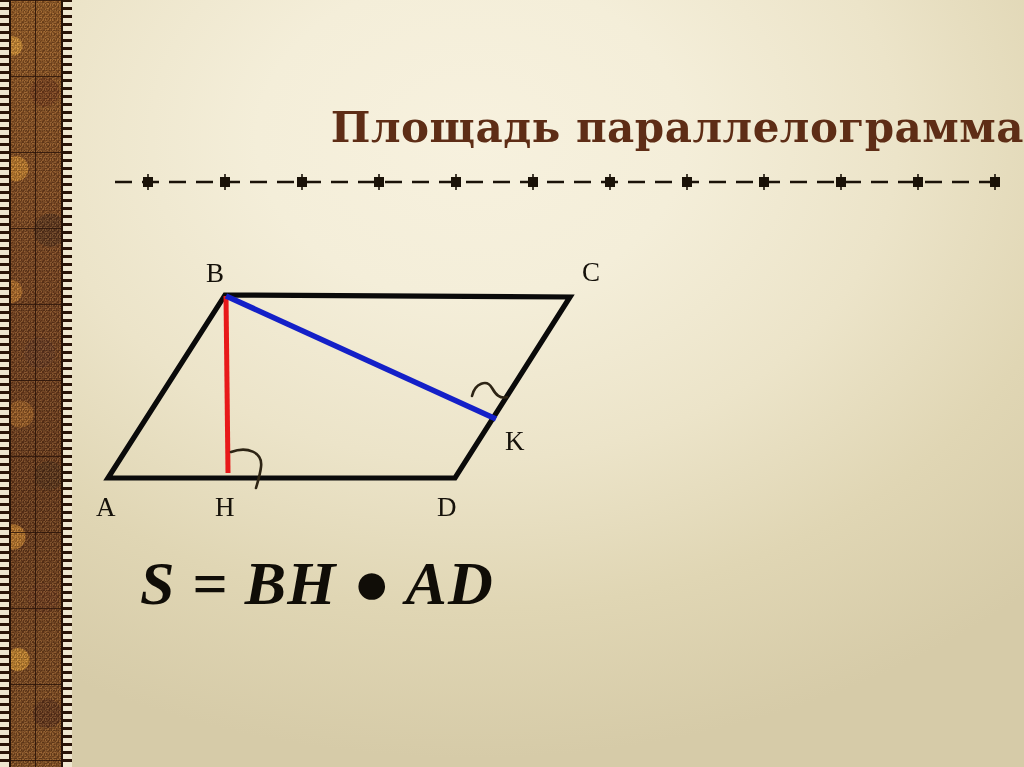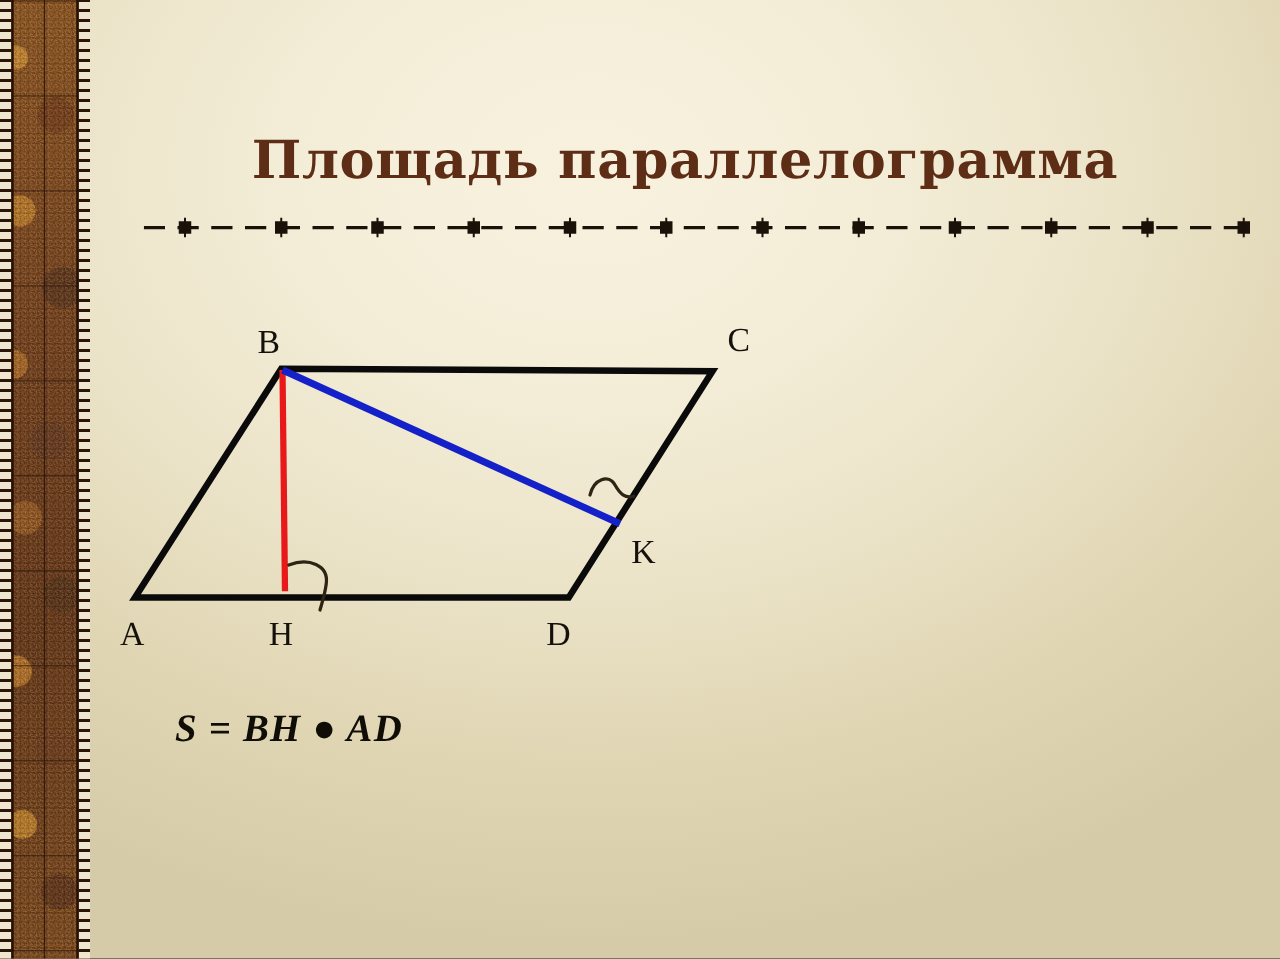--- a/index.html
+++ b/index.html
@@ -90,21 +90,21 @@
     position: absolute; top: 0; bottom: 0; width: 2px; background: #241106;
   }
   #sidebar .edge.l { left: 9px; }
   #sidebar .edge.r { right: 9px; }
 
   
   #title {
     position: absolute;
     left: 72px; top: 104px;
     width: 952px;
-    text-align: center;
+    text-align: right;
     color: #5e2d16;
     font-family: "DejaVu Serif", "Liberation Serif", serif;
     font-weight: bold;
     font-size: 42px;
     letter-spacing: 0.5px;
     line-height: 48px;
     white-space: nowrap;
   }
 
   
@@ -128,21 +128,21 @@
     line-height: 27px;
   }
 
   
   .formula {
     position: absolute;
     color: #100d07;
     font-family: "Liberation Serif", "DejaVu Serif", serif;
     font-style: italic;
     font-weight: bold;
-    font-size: 31px;
+    font-size: 62px;
     line-height: 52px;
     white-space: nowrap;
     letter-spacing: 1px;
   }
   #formula1 { left: 140px; top: 557px; }
   #formula2 { left: 140px; top: 652px; }
 </style>
 </head>
 <body>
 

